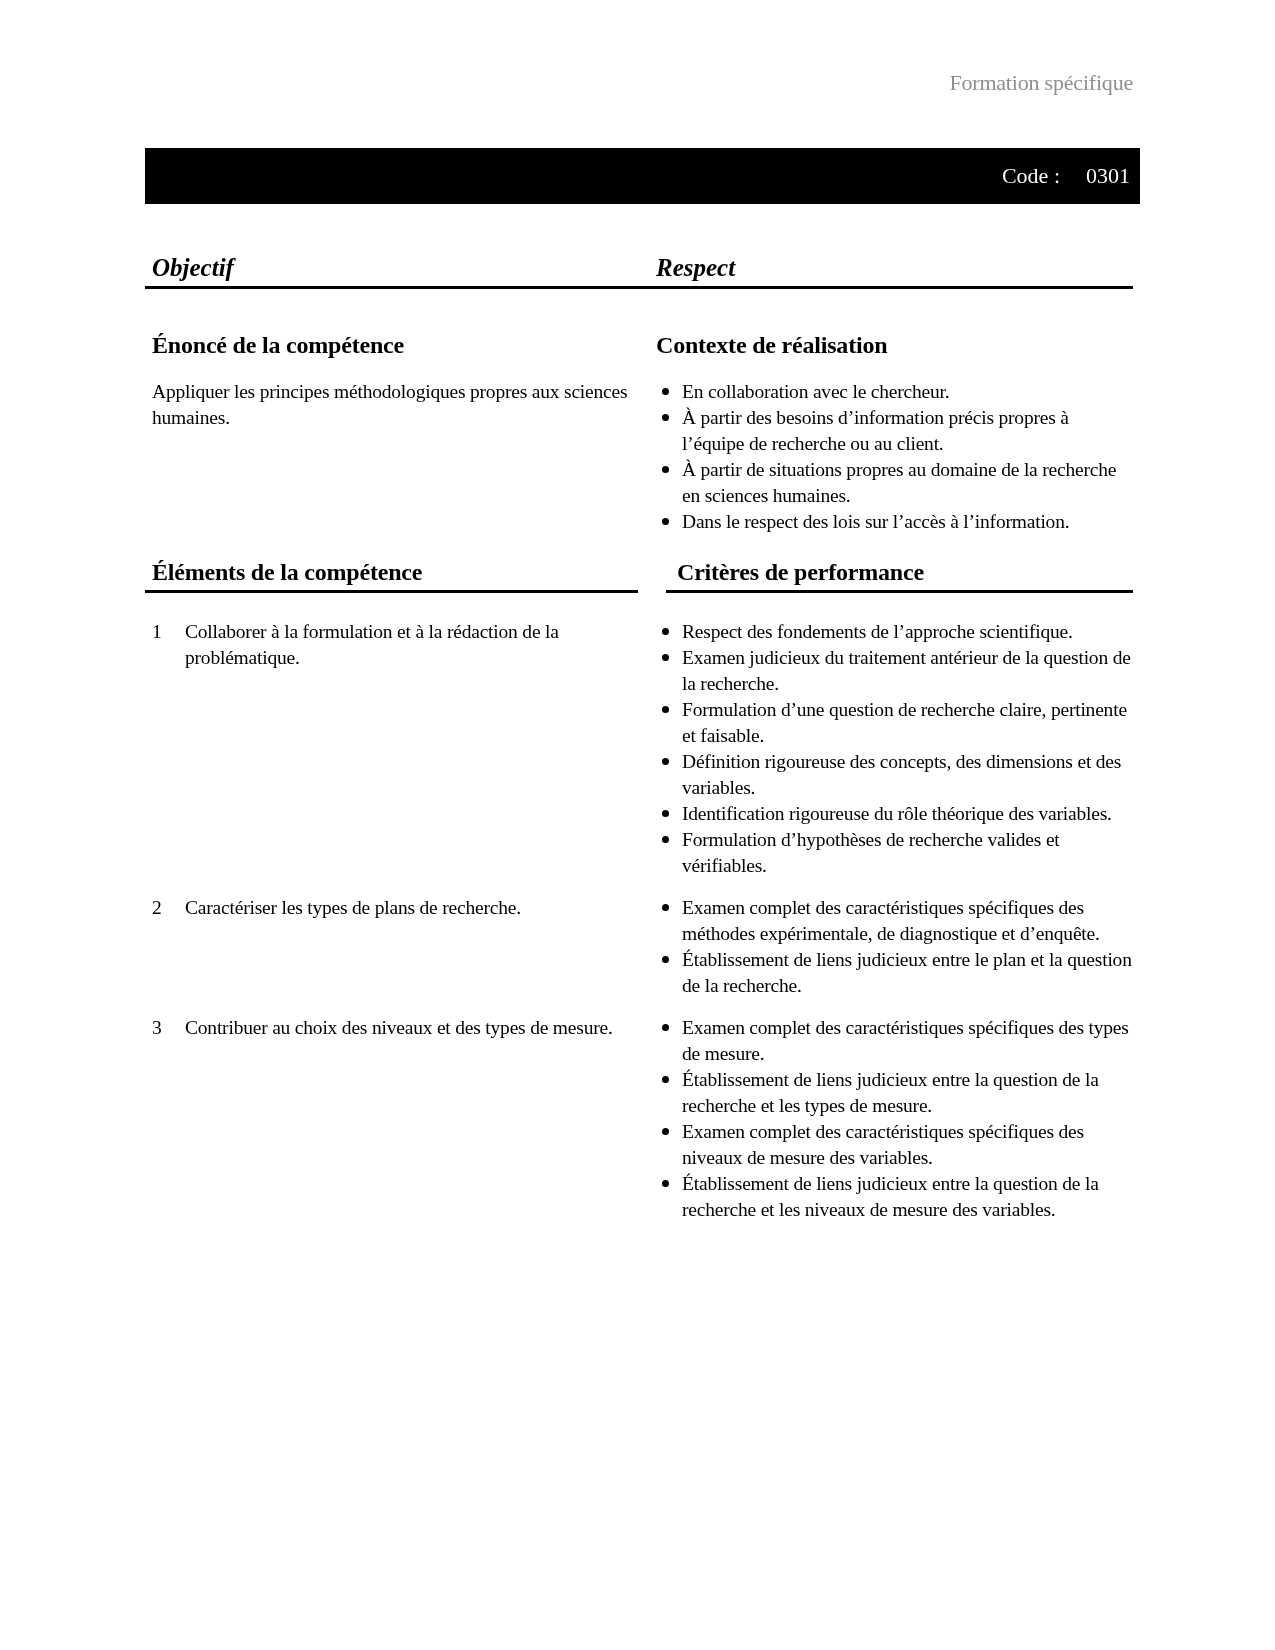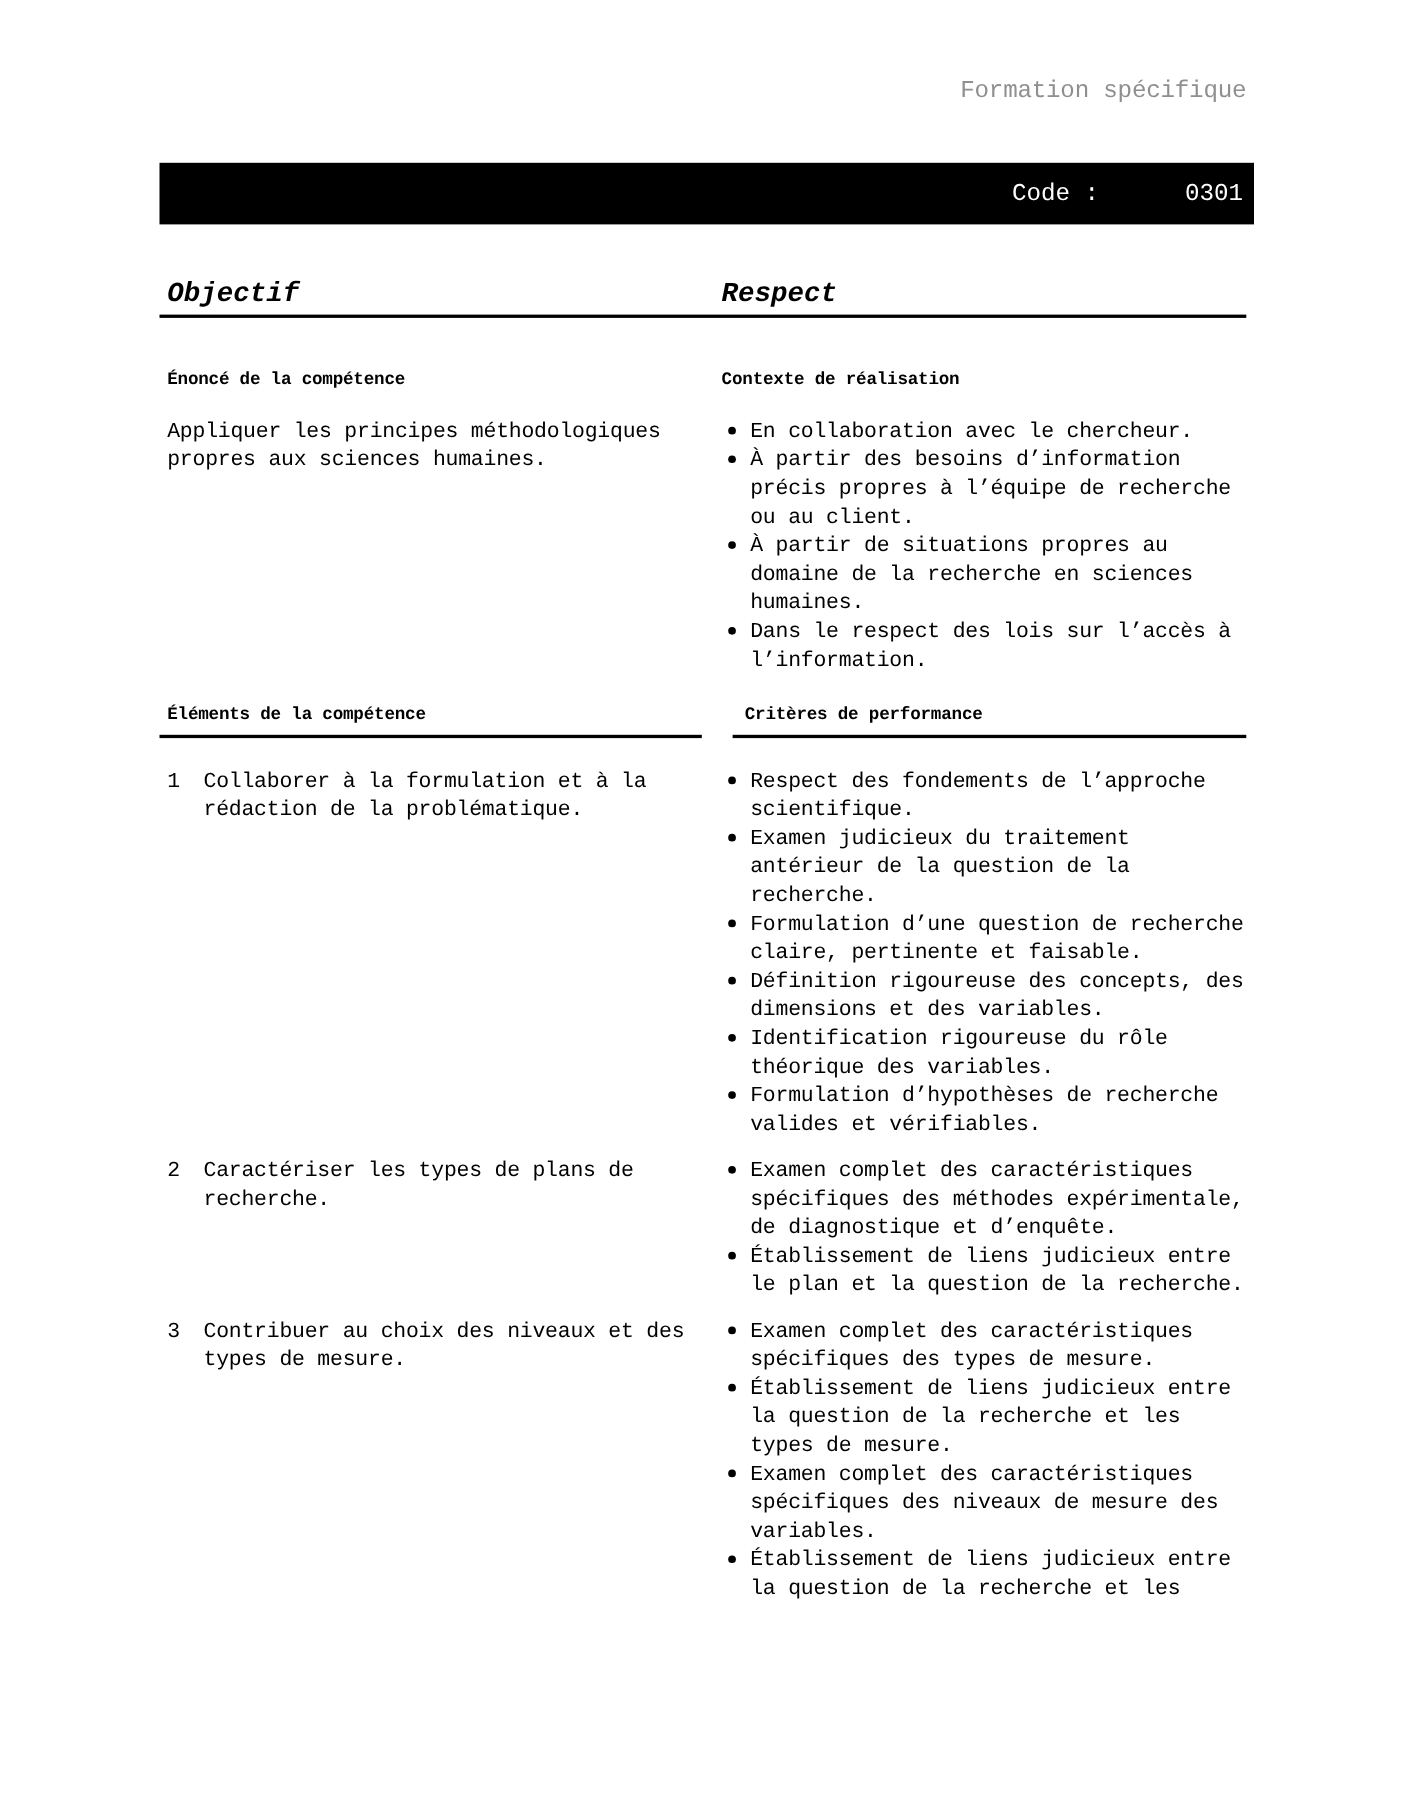--- a/index.html
+++ b/index.html
@@ -1,53 +1,53 @@
 <!DOCTYPE html>
 <html><head>
 <meta charset="utf-8">
 <style>
   html,body{margin:0;padding:0;background:#ffffff;}
   .page{
     position:relative;
     width:1275px;height:1458px;
     background:#ffffff;
-    font-family:Liberation Mono, monospace;
+    font-family:Liberation Serif, serif;
     color:#000;
     overflow:hidden;
     border-radius:24px;
   }
   .running-head{
     position:absolute;top:70px;right:142px;
     font-size:22px;line-height:26px;color:#8f8f8f;
     letter-spacing:-0.2px;
   }
   .code-bar{
     position:absolute;top:148px;left:145px;width:995px;height:56px;
     background:#000000;
     display:flex;align-items:center;justify-content:flex-end;
-    gap:78px;padding-right:10px;box-sizing:border-box;
+    gap:26px;padding-right:10px;box-sizing:border-box;
     color:#ffffff;font-size:22px;
   }
   .content{position:absolute;top:204px;left:0;width:1275px;}
   .grid{
     display:grid;grid-template-columns:493px 1fr;column-gap:7px;
     margin:0 142px 0 145px;
   }
   .cell-left{padding-left:7px;box-sizing:border-box;}
   .cell-right{padding-left:11px;box-sizing:border-box;}
   .col-headers{
     margin:51px 142px 0 145px;
     display:grid;grid-template-columns:493px 1fr;column-gap:7px;
     border-bottom:3px solid #000;
     padding-bottom:5px;
     font-size:25px;font-weight:bold;font-style:italic;line-height:26px;
   }
   .section-1{margin-top:43px;}
   h3{
-    margin:0;font-size:16px;font-weight:bold;line-height:26px;
+    margin:0;font-size:24px;font-weight:bold;line-height:26px;
     letter-spacing:-0.2px;
   }
   .section-1 h3{margin-bottom:21px;}
   .doc-text{font-size:19.5px;line-height:26px;letter-spacing:-0.2px;}
   .statement{margin:0;}
   ul.bullets{list-style:none;margin:0;padding:0;}
   ul.bullets li{position:relative;padding-left:26px;margin:0;}
   ul.bullets li::before{
     content:"";position:absolute;left:6px;top:9px;
     width:7px;height:7px;border-radius:50%;background:#000;

